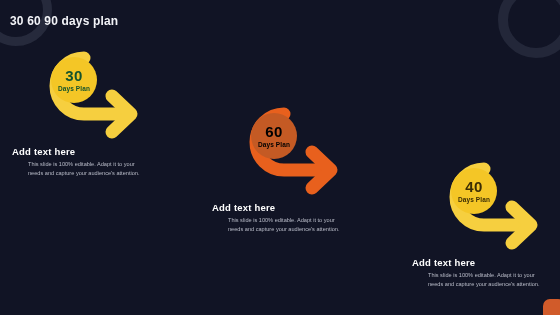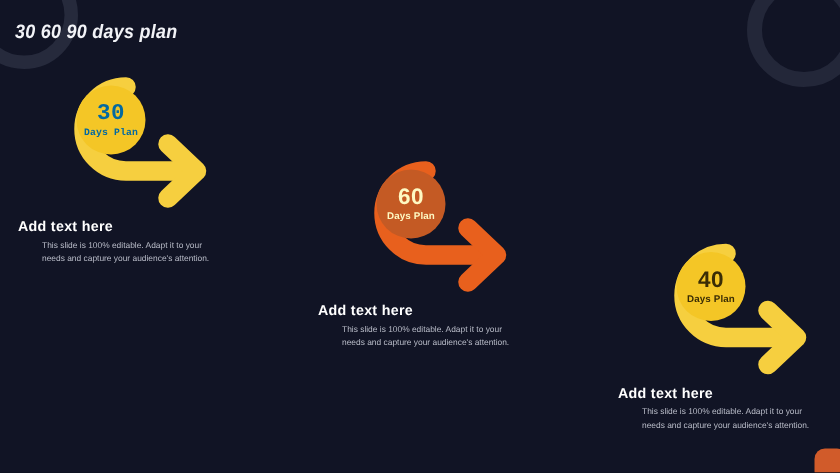--- a/index.html
+++ b/index.html
@@ -50,21 +50,20 @@
     background: #e2622a;
     opacity: .92;
   }
 
   
   .title-bar {
     position: absolute;
     top: 0; left: 0;
     width: 100%;
     height: 36px;
-    font-style: italic;
   }
   .slide-title {
     position: absolute;
     left: 10px;
     top: 13px;
     font-size: 13px;
     font-weight: 600;
     letter-spacing: .2px;
     color: #f2f3f7;
     font-family: "Liberation Sans Narrow", "Liberation Sans", sans-serif;
@@ -156,38 +155,38 @@
   </div>
 
   <div class="stage">
 
     <div class="step" id="step-1">
       <div class="step-graphic">
         <svg viewBox="0 0 150 92">
           <path id="arrow-path-1" fill="none" stroke-width="13" stroke-linecap="round" stroke-linejoin="round" d="M 72 6 A 28 28 0 1 0 72 62 L 113 62" stroke="#f6cf3f"></path>
           <path id="arrow-head-1" fill="none" stroke-width="13" stroke-linecap="round" stroke-linejoin="round" d="M 100 44 L 119 62 L 100 80" stroke="#f6cf3f"></path>
         </svg>
-        <div class="badge" id="badge-1" style="background: rgb(244, 198, 38); color: #0369a1; font-family: Liberation Mono, monospace;">
+        <div class="badge" id="badge-1" style="background: rgb(244, 198, 38); color: #14532d;">
           <span class="num">30</span>
           <span class="sub">Days Plan</span>
         </div>
       </div>
       <div class="step-text">
         <p class="step-heading">Add text here</p>
         <p class="step-body">This slide is 100% editable. Adapt it to your needs and capture your audience's attention.</p>
       </div>
     </div>
 
     <div class="step" id="step-2">
       <div class="step-graphic">
         <svg viewBox="0 0 150 92">
           <path id="arrow-path-2" fill="none" stroke-width="13" stroke-linecap="round" stroke-linejoin="round" d="M 72 6 A 28 28 0 1 0 72 62 L 113 62" stroke="#e8601d"></path>
           <path id="arrow-head-2" fill="none" stroke-width="13" stroke-linecap="round" stroke-linejoin="round" d="M 100 44 L 119 62 L 100 80" stroke="#e8601d"></path>
         </svg>
-        <div class="badge" id="badge-2" style="background: rgb(196, 90, 36); color: #fef9c3;">
+        <div class="badge" id="badge-2" style="background: rgb(196, 90, 36); color: #000000;">
           <span class="num">60</span>
           <span class="sub">Days Plan</span>
         </div>
       </div>
       <div class="step-text">
         <p class="step-heading">Add text here</p>
         <p class="step-body">This slide is 100% editable. Adapt it to your needs and capture your audience's attention.</p>
       </div>
     </div>
 

